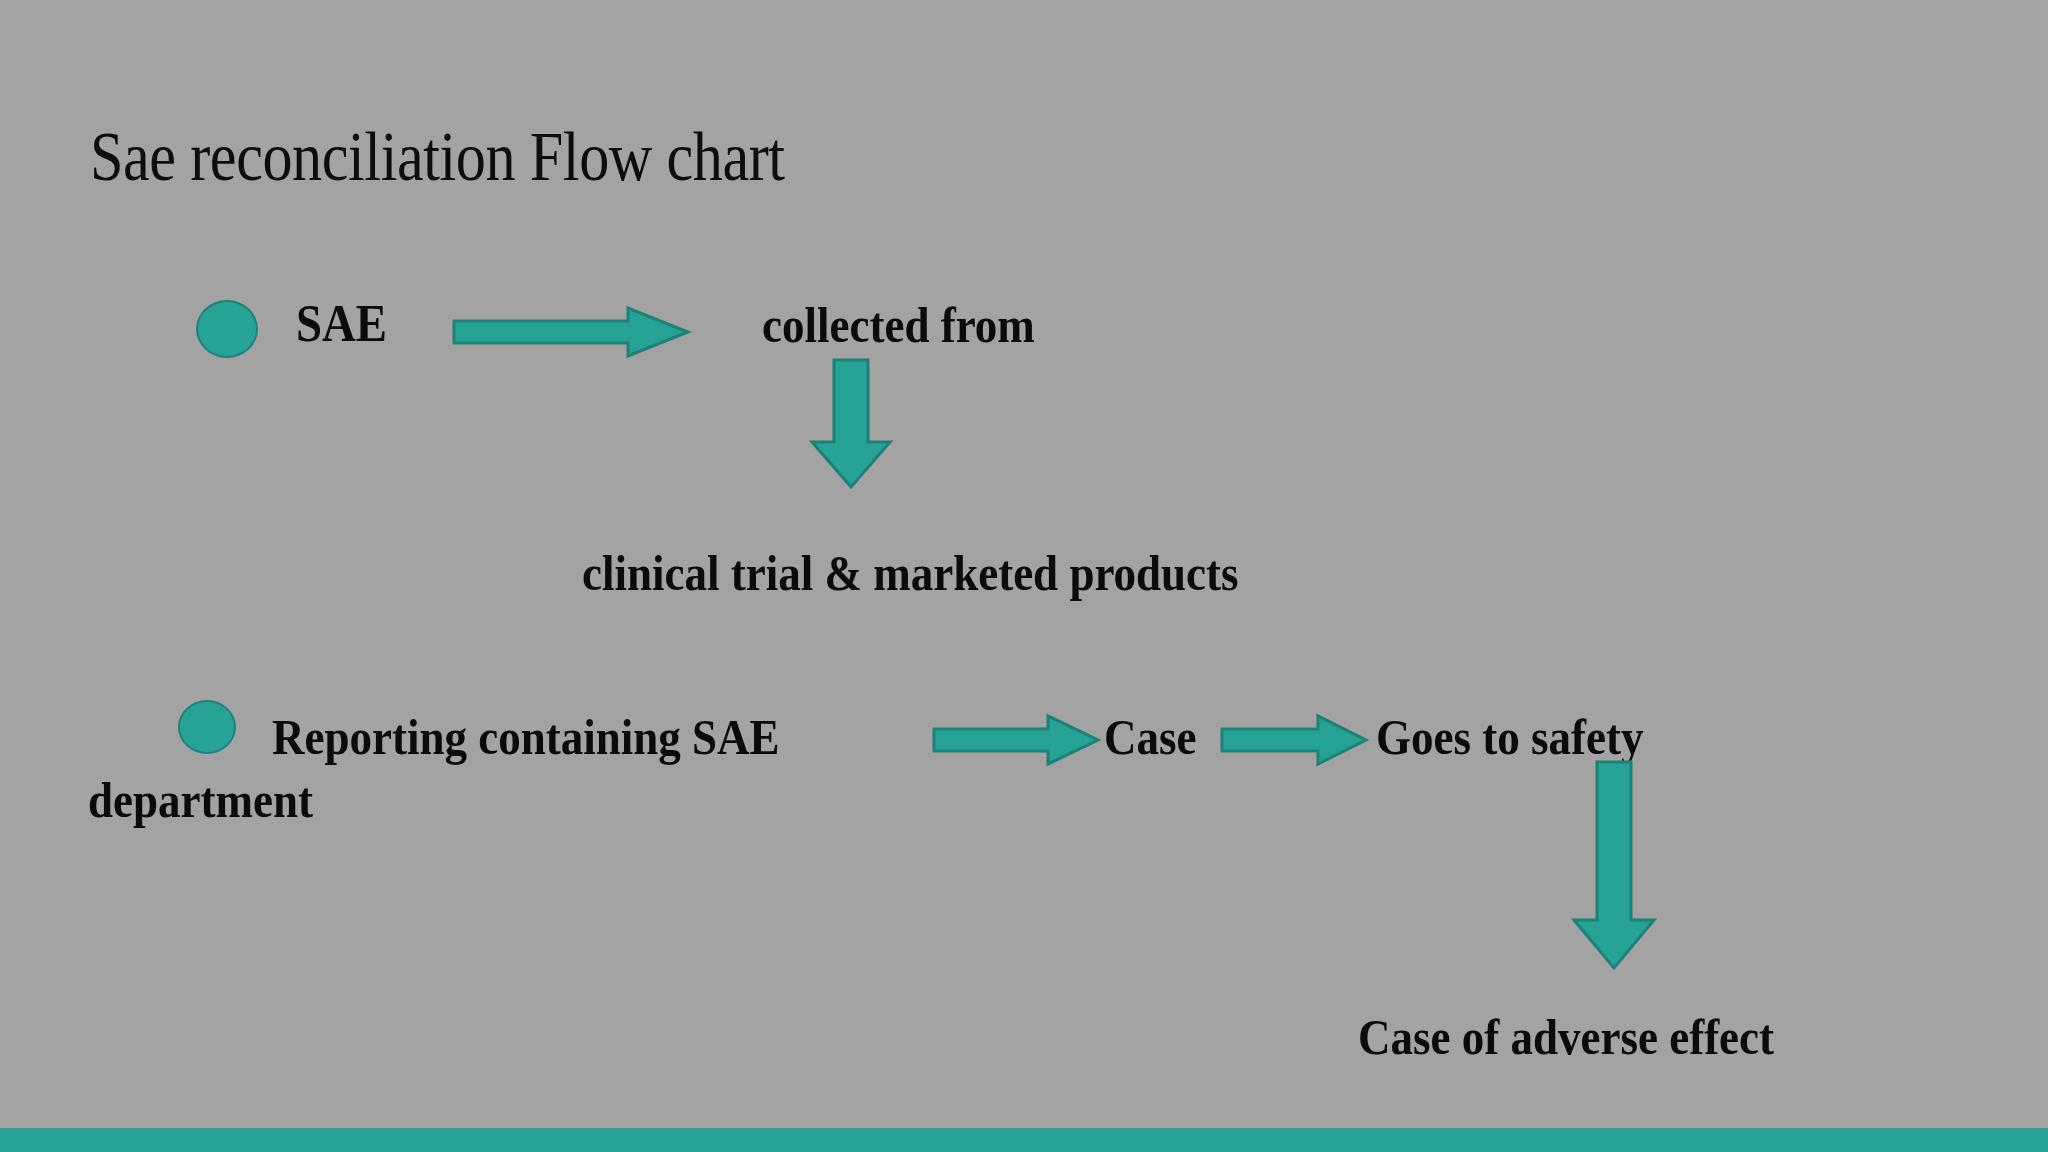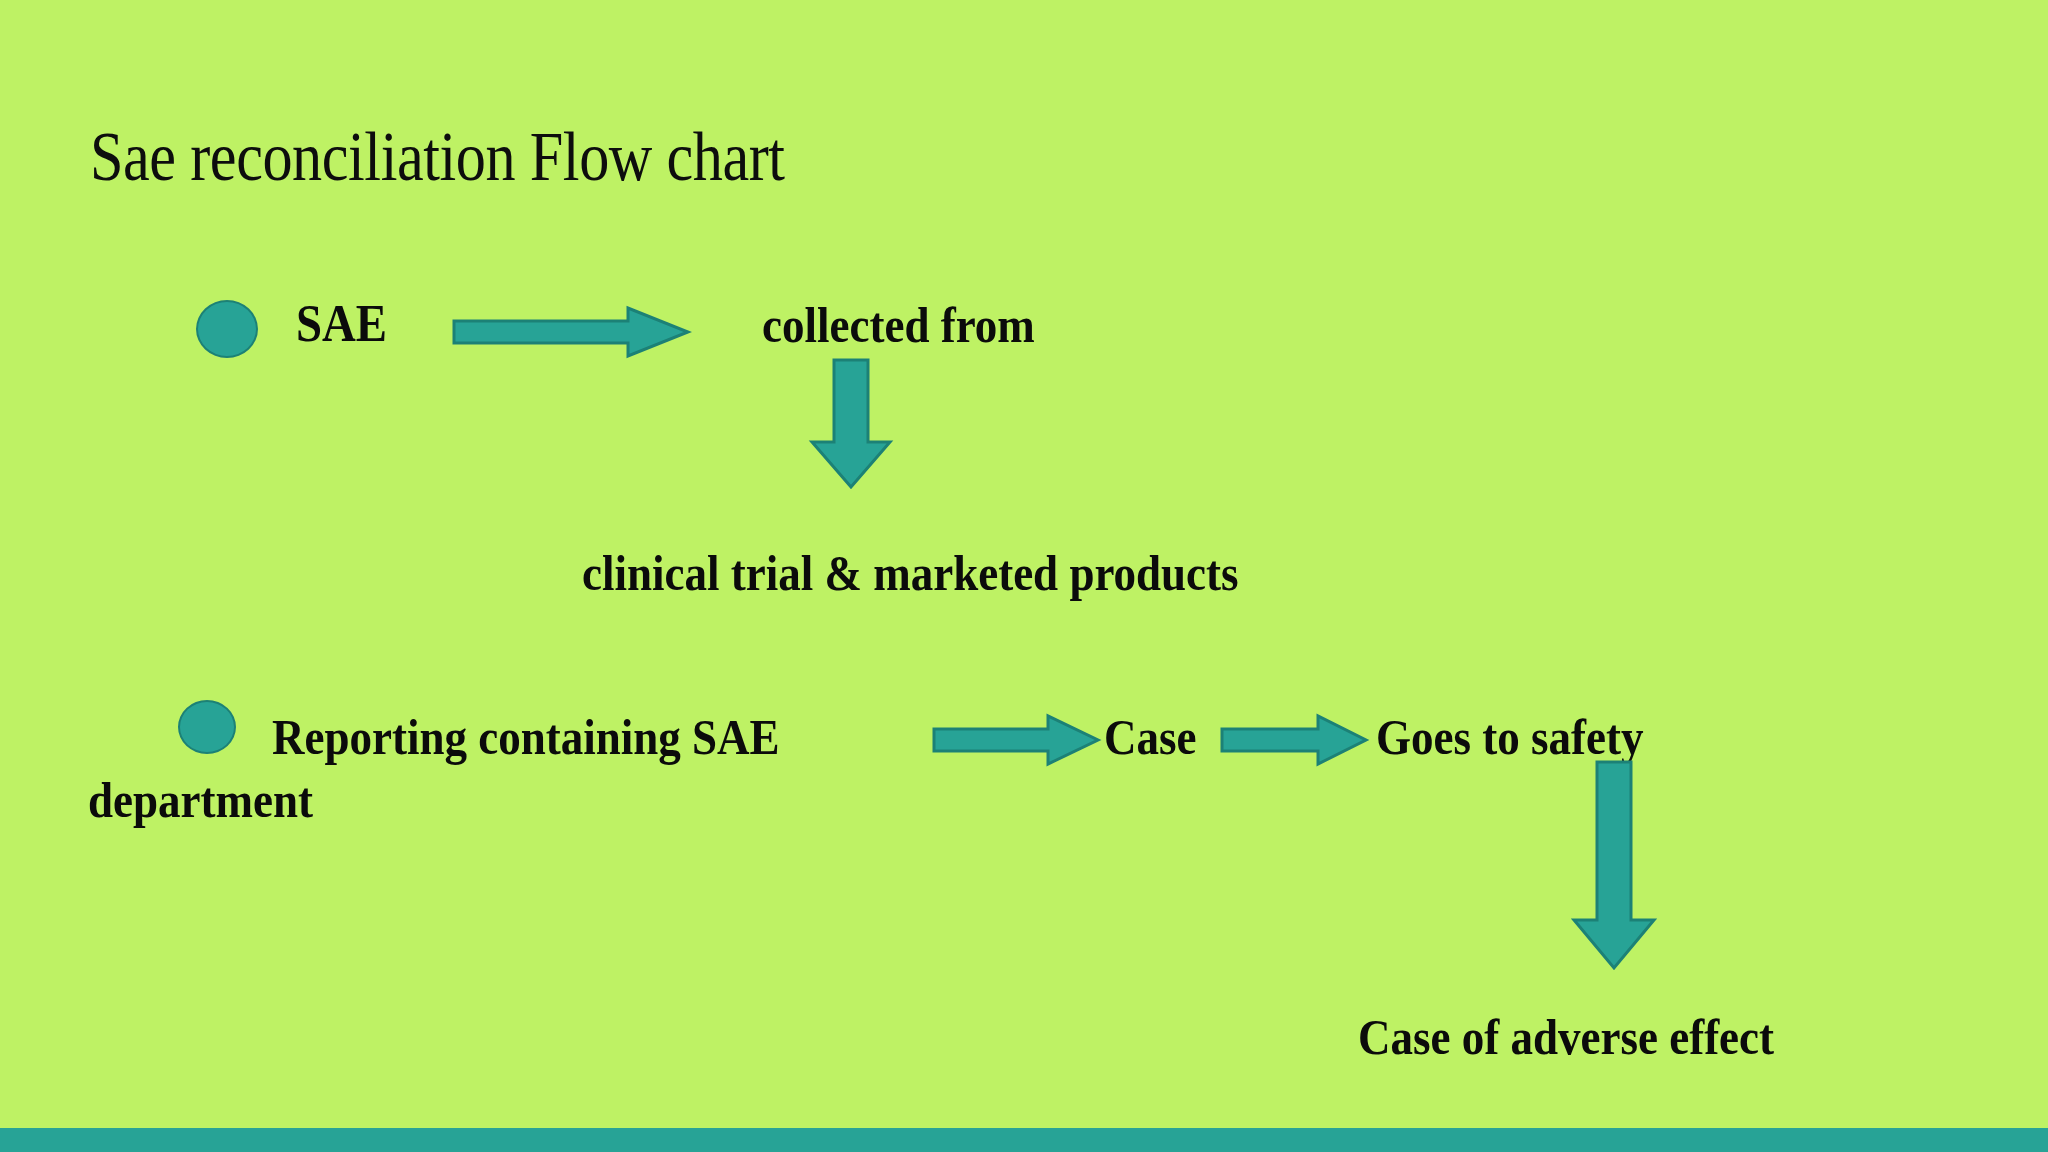--- a/index.html
+++ b/index.html
@@ -11,21 +11,21 @@
     height: 1152px;
     overflow: hidden;
     background: #fdf9e7;
     font-family: "Liberation Serif", "DejaVu Serif", serif;
   }
 
   #slide {
     position: relative;
     width: 2048px;
     height: 1152px;
-    background: #bef264;
+    background: #a3a3a3;
   }
 
   
   .title {
     position: absolute;
     left: 90px;
     top: 122px;
     font-size: 70px;
     font-weight: 400;
     color: #0d0d0d;

